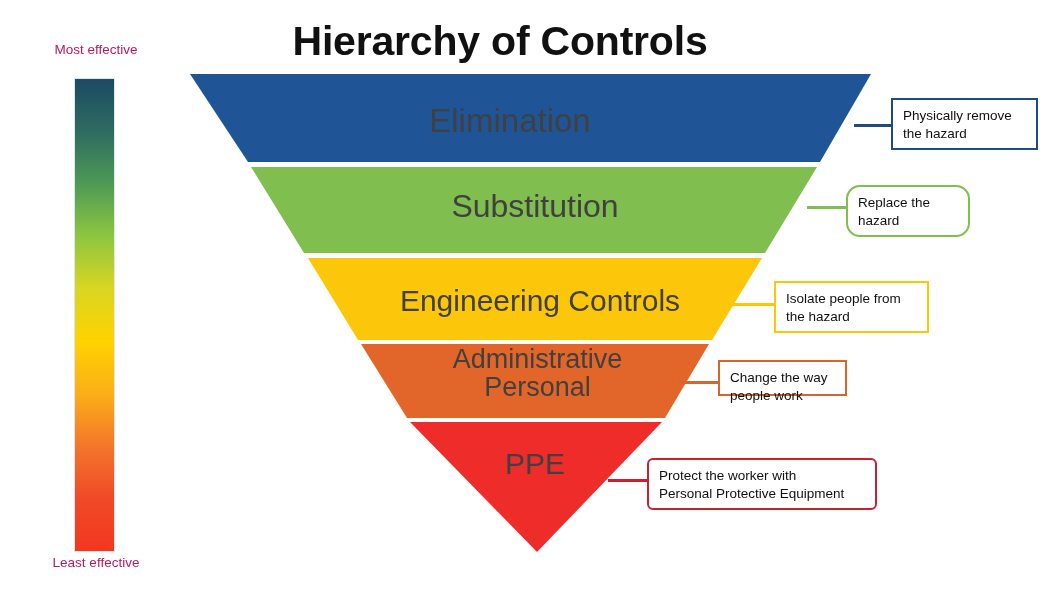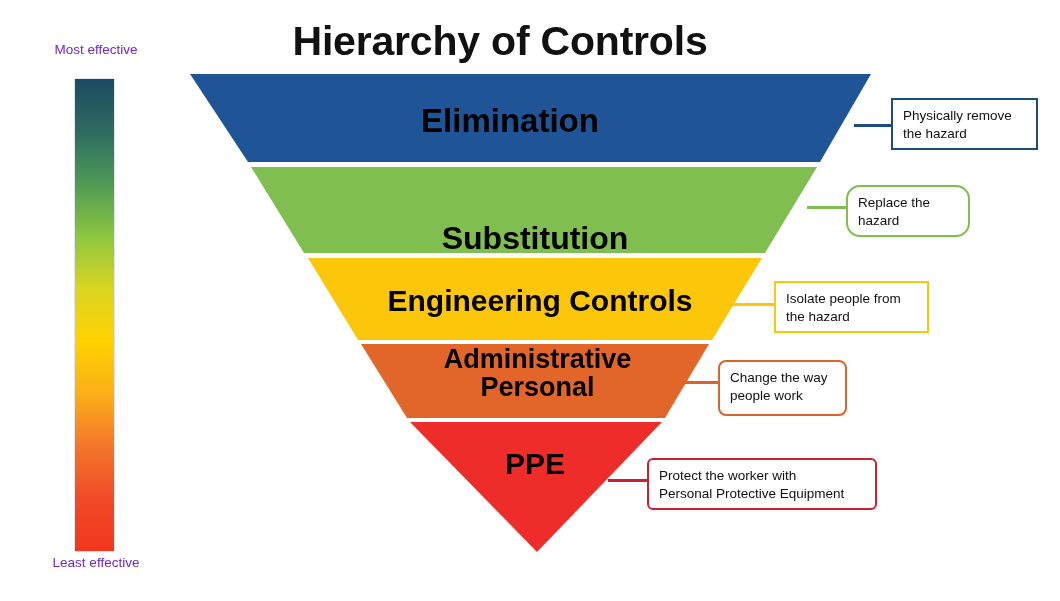--- a/index.html
+++ b/index.html
@@ -37,21 +37,21 @@
     left: 48px;
     top: 40px;
     width: 96px;
     height: 552px;
   }
   #scale-label-top, #scale-label-bottom {
     position: absolute;
     width: 96px;
     text-align: center;
     font-size: 13.5px;
-    color: #6d28d9;
+    color: #be185d;
     line-height: 1.42;
   }
   #scale-label-top { top: 0px; }
   #scale-label-bottom { top: 513px; }
   #scale-bar {
     position: absolute;
     left: 26px;
     top: 38px;
     width: 41px;
     height: 474px;
@@ -63,22 +63,22 @@
   #pyramid {
     position: absolute;
     left: 0;
     top: 0;
     width: 1060px;
     height: 601px;
   }
   .layer-label {
     position: absolute;
     text-align: center;
-    color: #000000;
-    font-weight: bold;
+    color: #404040;
+    font-weight: normal;
     white-space: pre-line;
     line-height: 1.04;
     pointer-events: none;
   }
 
   
   .callout {
     position: absolute;
     box-sizing: border-box;
     background: #ffffff;
@@ -112,36 +112,36 @@
 
   <svg id="pyramid" viewBox="0 0 1060 601">
     <polygon id="poly-0" points="190,74 871,74 820,162 248,162" fill="#1F5596"></polygon>
     <polygon id="poly-1" points="251,167 817,167 765,253 304,253" fill="#7FBE4F"></polygon>
     <polygon id="poly-2" points="308,258 762,258 712,340 358,340" fill="#FCC60A"></polygon>
     <polygon id="poly-3" points="361,344 709,344 665,418 407,418" fill="#E2662A"></polygon>
     <polygon id="poly-4" points="410,422 662,422 537,552" fill="#EE2D2A"></polygon>
   </svg>
 
   <div class="layer-label" id="label-0" style="left:190px; top:104px; width:640px; font-size:33px;">Elimination</div>
-  <div class="layer-label" id="label-1" style="left:240px; top:190px; width:590px; font-size:32px;margin-top:32px;">Substitution</div>
+  <div class="layer-label" id="label-1" style="left:240px; top:190px; width:590px; font-size:32px;">Substitution</div>
   <div class="layer-label" id="label-2" style="left:300px; top:285px; width:480px; font-size:30px;">Engineering Controls</div>
   <div class="layer-label" id="label-3" style="left:360px; top:345px; width:355px; font-size:27px;">Administrative
 Personal</div>
   <div class="layer-label" id="label-4" style="left:410px; top:448px; width:250px; font-size:30px;">PPE</div>
 
   <div class="connector" style="left:854px; top:124px; width:38px; background:#1F4C80;"></div>
   <div class="connector" style="left:807px; top:206px; width:40px; background:#7FBE4F;"></div>
   <div class="connector" style="left:733px; top:303px; width:42px; background:#FCC60A;"></div>
   <div class="connector" style="left:679px; top:381px; width:41px; background:#D9652A;"></div>
   <div class="connector" style="left:608px; top:479px; width:41px; background:#CC2031;"></div>
 
   <div class="callout" style="left:891px; top:98px; width:147px; height:52px; border-color:#1F4C80;">Physically remove
 the hazard</div>
   <div class="callout" style="left:846px; top:185px; width:124px; height:52px; border-color:#7FBE4F;border-radius:14px;">Replace the
 hazard</div>
   <div class="callout" style="left:774px; top:281px; width:155px; height:52px; border-color:#FCC60A;">Isolate people from
 the hazard</div>
-  <div class="callout" style="left:718px; top:360px; width:129px; height:56px; border-color:#D9652A;border-radius:8px;">Change the way
+  <div class="callout" style="left:718px; top:360px; width:129px; height:36px; border-color:#D9652A;">Change the way
 people work</div>
   <div class="callout" style="left:647px; top:458px; width:230px; height:52px; border-color:#CC2031;border-radius:6px;">Protect the worker with
 Personal Protective Equipment</div>
 
 </div>
 
 </body></html>

